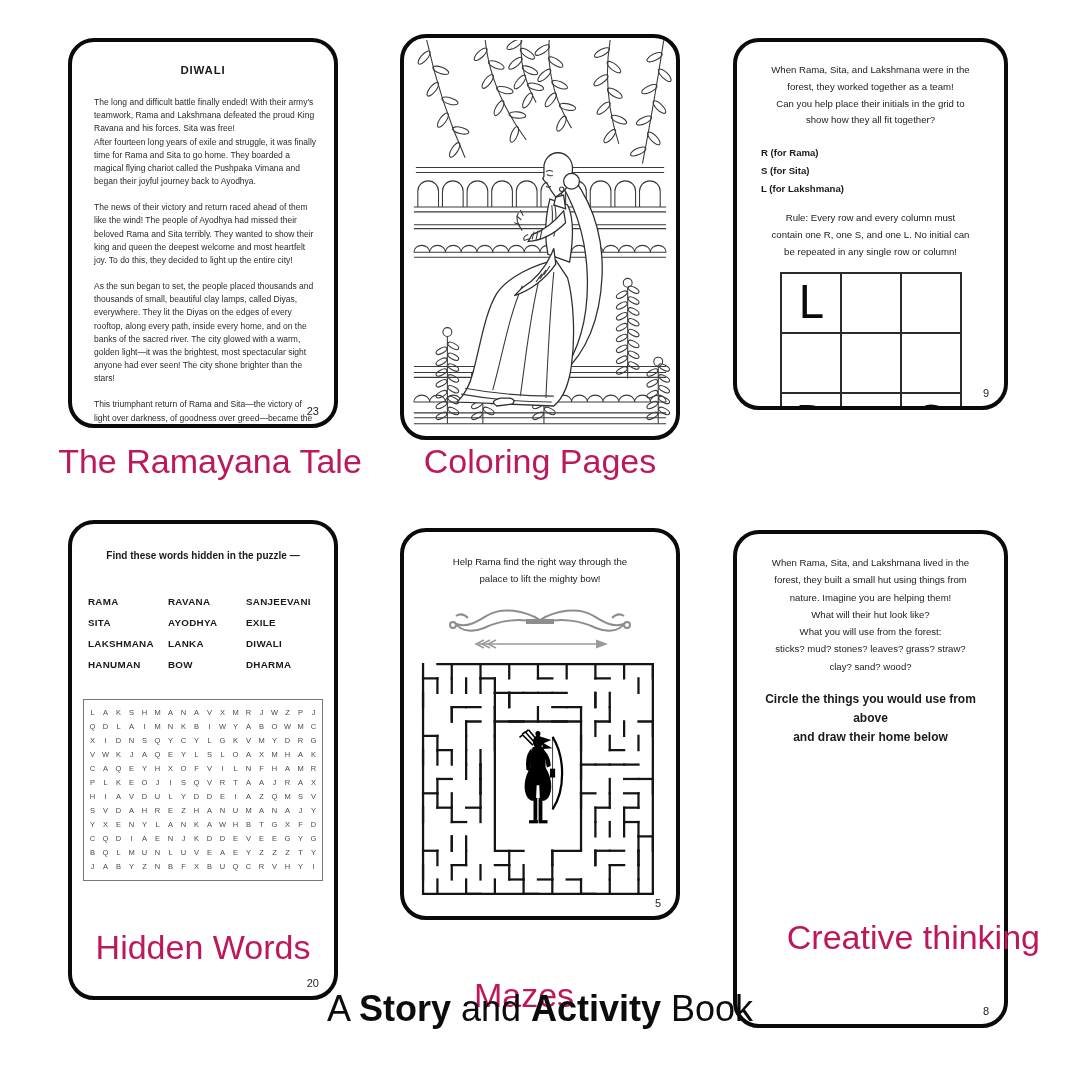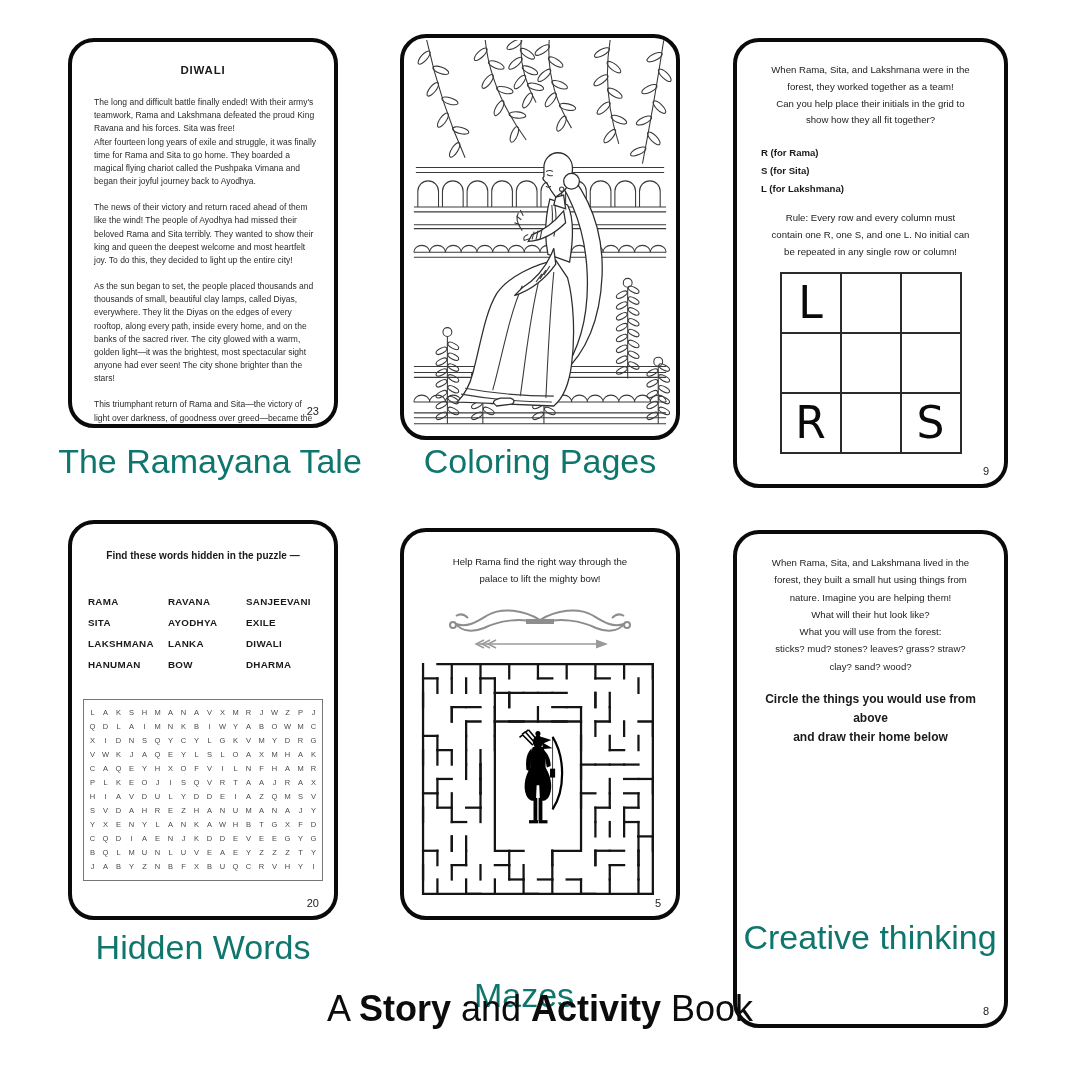--- a/index.html
+++ b/index.html
@@ -1,21 +1,21 @@
 <!DOCTYPE html>
 <html><head>
 <meta charset="utf-8">
 <style>
   html,body{margin:0;padding:0;background:#fff;}
   .canvas{position:relative;width:1080px;height:1080px;background:#fff;overflow:hidden;
           font-family:"Liberation Sans",sans-serif;color:#111;}
   .card{position:absolute;background:#fff;border:4.5px solid #0a0a0a;border-radius:26px;
         box-sizing:border-box;overflow:hidden;}
   .pagenum{position:absolute;right:15px;bottom:7px;font-size:11px;color:#222;}
-  .label{position:absolute;font-size:34px;color:#0f766e;text-align:center;white-space:nowrap;}
+  .label{position:absolute;font-size:34px;color:#be185d;text-align:center;white-space:nowrap;}
   .tagline{position:absolute;left:0;top:988px;width:1080px;text-align:center;font-size:36px;color:#0c0c0c;}
   .tagline b{font-weight:700;}
 
   
   .story-title{text-align:center;font-weight:bold;font-size:11.5px;letter-spacing:.8px;margin-top:22px;color:#1a1a1a;}
   .story-text{padding:20px 16px 0 22px;}
   .story-text p{font-size:8.5px;line-height:1.55;color:#2a2a2a;margin:0 0 13px;white-space:pre-line;}
 
   
   .coloring-wrap{position:absolute;inset:2px;}
@@ -217,21 +217,21 @@
           <path d="M152,158 L150,166 L162,170 L160,156 Z" fill="#fff" stroke="#2e2e2e" stroke-width="1.3"></path>
           <path d="M140,128 C140,120 146,113 154,113 C163,113 169,120 169,129 C169,138 166,146 160,152 L152,158 C148,153 145,148 143,144 L140,141 Q138,139 140,137 Z" fill="#fff" stroke="#2e2e2e" stroke-width="1.3"></path>
           <circle cx="168" cy="142" r="8" fill="#fff" stroke="#2e2e2e" stroke-width="1.3"></circle>
           <path d="M142,132 q4,-2 7,0 M143,135 q3,2 6,1 M141,143 l3,1 M142,147 q3,2 5,0" fill="none" stroke="#3a3a3a" stroke-width="1.1"></path>
           <circle cx="158" cy="150" r="2.2" fill="none" stroke="#3a3a3a" stroke-width="1.1"></circle>
           <path d="M96,362 q-12,3 -4,8 l16,-2 q4,-4 -2,-6 Z" fill="#fff" stroke="#2e2e2e" stroke-width="1.3"></path>
         </svg>
     </div>
   </div>
 
-  <div class="card" id="card-puzzle" style="left:733px;top:38px;width:275px;height:450px;">
+  <div class="card" id="card-puzzle" style="left:733px;top:38px;width:275px;height:372px;">
     <div class="pz-intro">When Rama, Sita, and Lakshmana were in the
 forest, they worked together as a team!
 Can you help place their initials in the grid to
 show how they all fit together?</div>
     <div class="pz-initials">
         <div>R (for Rama)</div>
         <div>S (for Sita)</div>
         <div>L (for Lakshmana)</div>
       </div>
     <div class="pz-rule">Rule: Every row and every column must
@@ -244,21 +244,21 @@
         <div class="pz-cell"></div>
         <div class="pz-cell"></div>
         <div class="pz-cell"></div>
         <div class="pz-cell">R</div>
         <div class="pz-cell"></div>
         <div class="pz-cell">S</div>
       </div>
     <div class="pagenum">9</div>
   </div>
 
-  <div class="card" id="card-hidden" style="left:68px;top:520px;width:270px;height:400px;">
+  <div class="card" id="card-hidden" style="left:68px;top:520px;width:270px;height:480px;">
     <div class="hw-heading">Find these words hidden in the puzzle —</div>
     <div class="hw-words" id="hwWords">
         <div class="hw-col">
           <div>RAMA</div>
           <div>SITA</div>
           <div>LAKSHMANA</div>
           <div>HANUMAN</div>
         </div>
         <div class="hw-col">
           <div>RAVANA</div>
@@ -724,18 +724,18 @@
 clay? sand? wood?</div>
     <div class="cr-prompt">Circle the things you would use from above
 and draw their home below</div>
     <div class="pagenum">8</div>
   </div>
 
   <div class="label" style="left:20px;top:442px;width:380px;">The Ramayana Tale</div>
   <div class="label" style="left:400px;top:442px;width:280px;">Coloring Pages</div>
   <div class="label" style="left:48px;top:928px;width:310px;">Hidden Words</div>
   <div class="label" style="left:384px;top:928px;width:280px;margin-top:48px;">Mazes</div>
-  <div class="label" style="left:700px;top:918px;width:340px;">Creative thinking</div>
+  <div class="label" style="left:700px;top:918px;width:340px;text-align:right;">Creative thinking</div>
 
   <div class="tagline">
     <span>A </span><b>Story</b><span> and </span><b>Activity</b><span> Book</span>
   </div>
 </div>
 
 </body></html>

